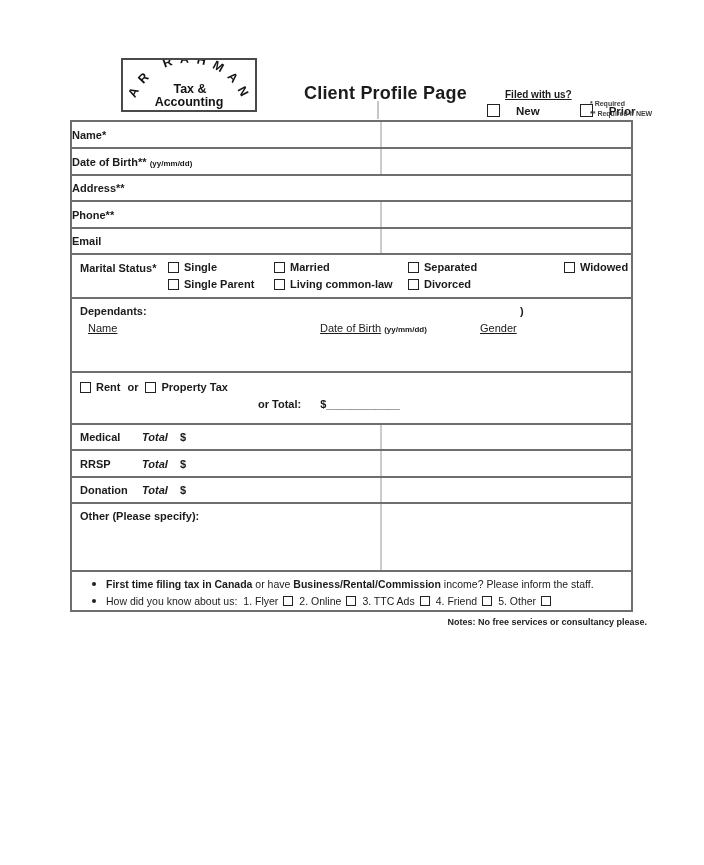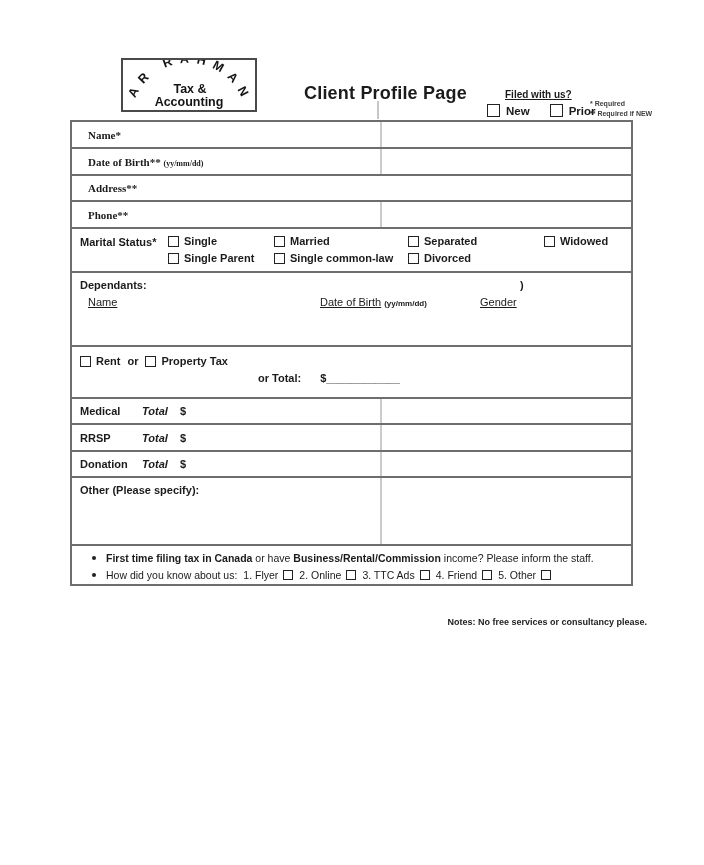--- a/index.html
+++ b/index.html
@@ -24,21 +24,21 @@
   .spouse-label.wife { left:407px; }
   .hw-divider {
     position:absolute; left:377px; top:101px; width:2px; height:18px; background:#c6c6c6;
   }
   .filed-question {
     position:absolute; left:505px; top:89px; font-size:10px; font-weight:600;
     text-decoration:underline;
   }
   .filed-options {
     position:absolute; left:487px; top:104px; font-size:11.5px; font-weight:bold;
-    display:flex; align-items:center; gap:6px;
+    display:flex; align-items:center; gap:16px;
   }
   .filed-options .gap { width:8px; }
   .req-notes {
     position:absolute; left:590px; top:99px; font-size:7px; font-weight:bold;
     color:#3d3d3d; line-height:10px; white-space:nowrap;
   }
   
   .cb {
     display:inline-block; width:9px; height:9px; border:1.5px solid #222;
     background:#fff; box-sizing:content-box; vertical-align:-1px;
@@ -48,22 +48,22 @@
   
   .form-table {
     position:absolute; left:70px; top:120px; width:563px;
     border:2px solid #6e6e6e; box-sizing:border-box; background:#fff;
   }
   .frow { position:relative; border-bottom:2px solid #6e6e6e; box-sizing:content-box; }
   .frow:last-child { border-bottom:none; }
   .vdiv { position:absolute; left:308px; top:0; bottom:0; width:2px; background:#cbcbcb; }
   .cell-right { position:absolute; left:310px; right:0; top:0; bottom:0; }
   .flabel {
-    position:absolute; left:16px; top:50%; transform:translateY(-50%);
-    font-size:11px; font-weight:600; white-space:nowrap;font-family:Liberation Serif, serif;
+    position:absolute; left:0; top:50%; transform:translateY(-50%);
+    font-size:11px; font-weight:600; white-space:nowrap;
   }
   .hint { font-size:8px; font-weight:600; }
   .abs { position:absolute; white-space:nowrap; }
   .b600 { font-weight:600; }
   .fs11 { font-size:11px; }
   .opt { display:inline-flex; align-items:center; gap:5px; font-size:11px; font-weight:600; }
   .u { text-decoration:underline; }
   .ital { font-style:italic; }
   
   .h25 { height:25px; } .h24 { height:24px; }
@@ -137,48 +137,53 @@
   <div class="frow h24">
     <span class="flabel">Address**</span>
   </div>
 
   <div class="frow h25">
     <span class="flabel">Phone**</span>
     <div class="vdiv"></div>
     <div class="cell-right"></div>
   </div>
 
+  <div class="frow h24">
+    <span class="flabel">Email</span>
+    <div class="vdiv"></div>
+    <div class="cell-right"></div>
+  </div>
 
   <div class="frow row-marital">
     <span class="abs fs11 b600" style="left:8px; top:7px;">Marital Status*</span>
 
     <span class="abs opt" style="left:96px; top:6px;">
       <span class="cb"></span>
       <span>Single</span>
     </span>
     <span class="abs opt" style="left:202px; top:6px;text-align:center;">
       <span class="cb"></span>
       <span>Married</span>
     </span>
     <span class="abs opt" style="left:336px; top:6px;">
       <span class="cb"></span>
       <span>Separated</span>
     </span>
-    <span class="abs opt" style="left:440px; top:6px;padding-left:32px;">
+    <span class="abs opt" style="left:460px; top:6px;padding-left:32px;">
       <span class="cb"></span>
       <span>Widowed</span>
     </span>
 
     <span class="abs opt" style="left:96px; top:23px;">
       <span class="cb"></span>
       <span>Single Parent</span>
     </span>
     <span class="abs opt" style="left:202px; top:23px;">
       <span class="cb"></span>
-      <span>Single common-law</span>
+      <span>Living common-law</span>
     </span>
     <span class="abs opt" style="left:336px; top:23px;">
       <span class="cb"></span>
       <span>Divorced</span>
     </span>
   </div>
 
   <div class="frow row-dependants">
     <span class="abs fs11 b600" style="left:8px; top:6px;">Dependants:</span>
     <span class="abs fs11 b600" style="left:448px; top:6px;">)</span>

